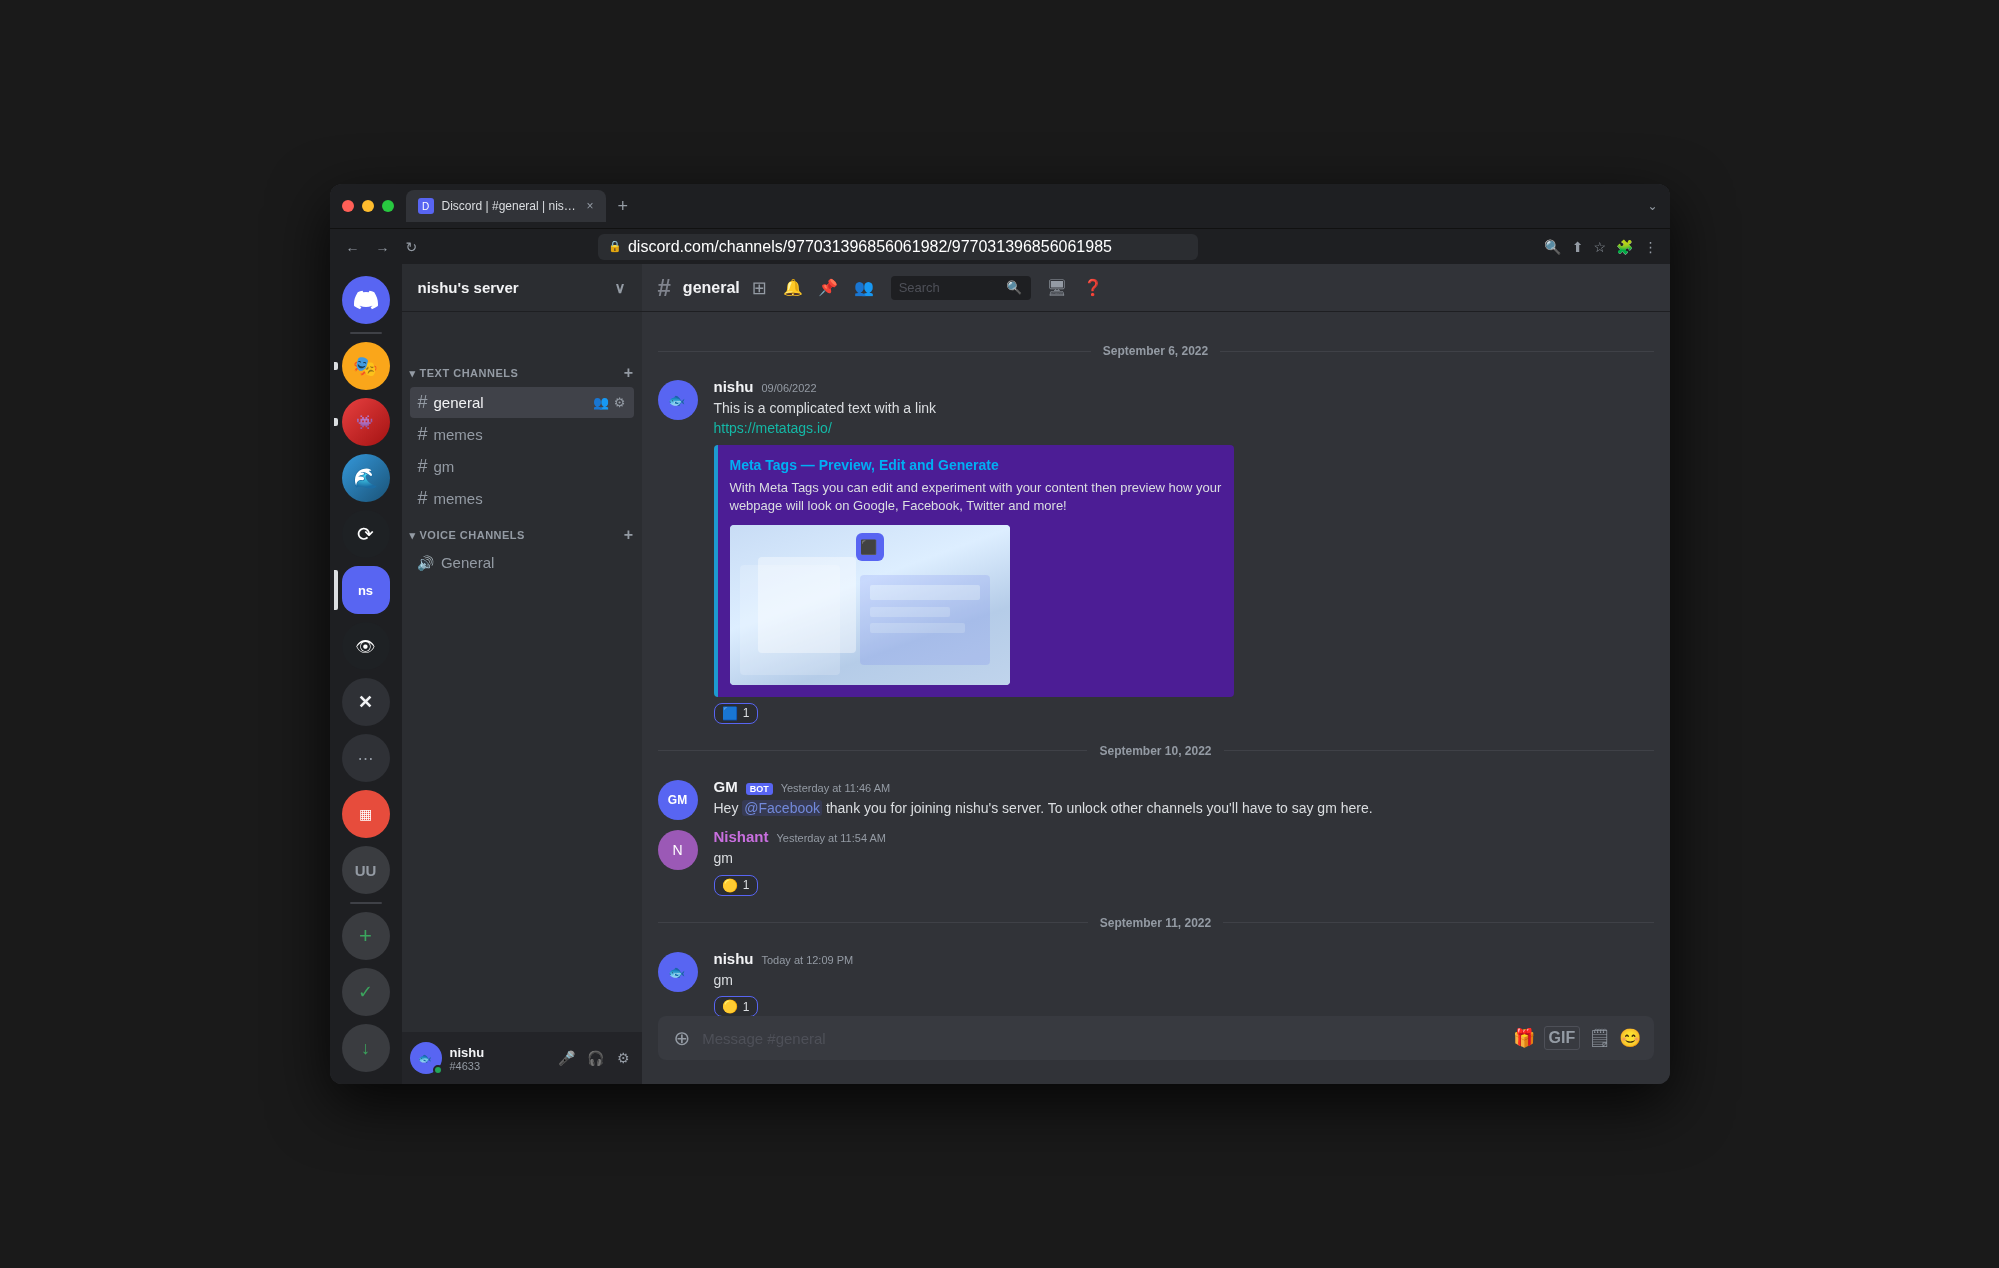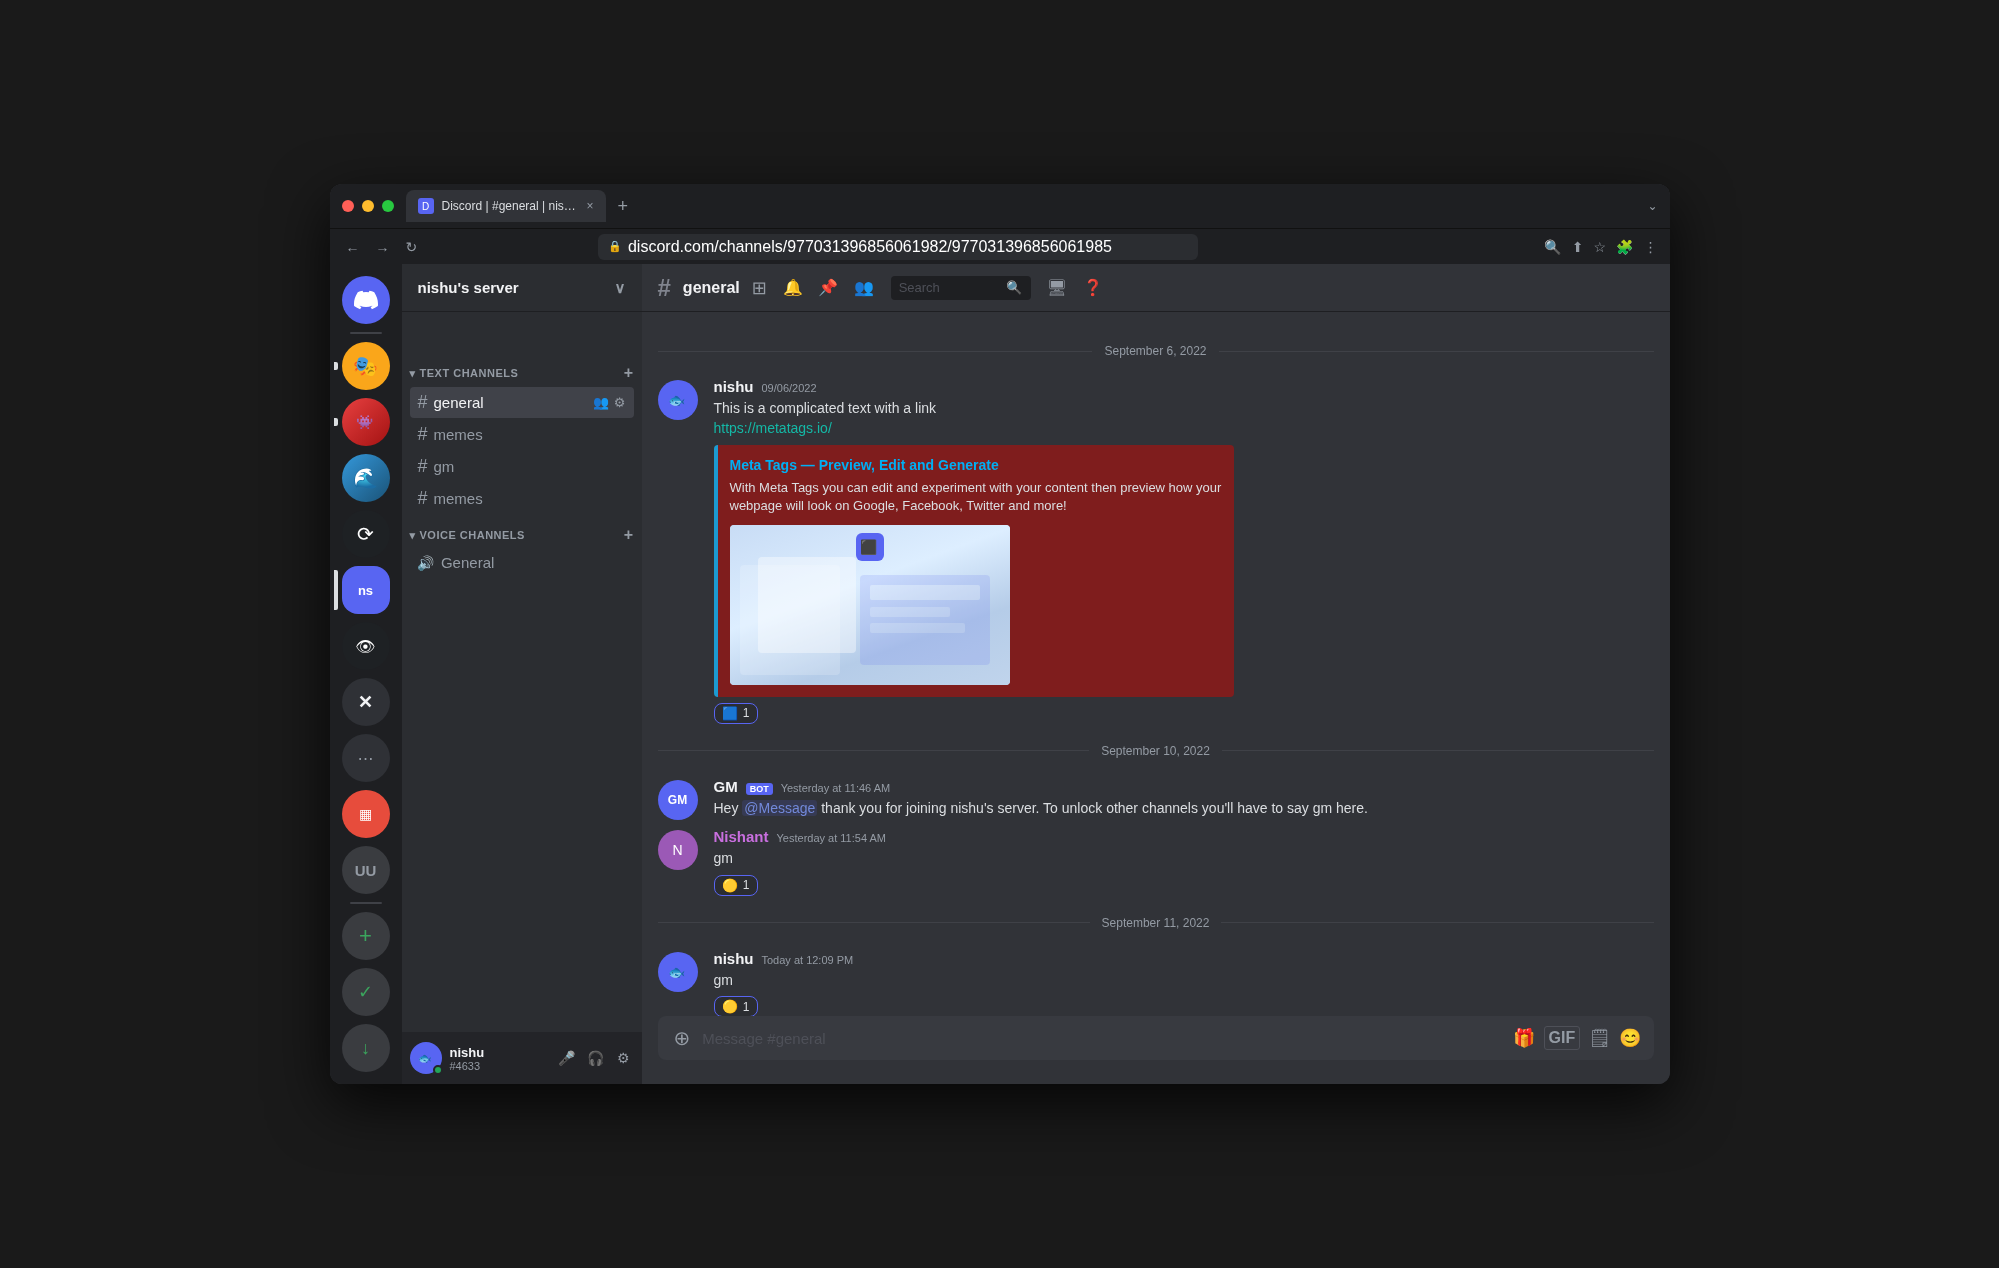--- a/index.html
+++ b/index.html
@@ -335,21 +335,21 @@
       padding: 16px 0;
       background: #313338;
     }
     .date-divider {
       display: flex;
       align-items: center;
       padding: 8px 16px;
       margin: 8px 0;
     }
     .date-line { flex: 1; height: 1px; background: #3f4147; }
-    .date-text { font-size: 12px; color: #949ba4; padding: 0 12px; white-space: nowrap; }
+    .date-text { font-size: 12px; color: #949ba4; padding: 0 12px; white-space: nowrap; font-weight: bold; }
     .message-group {
       display: flex;
       padding: 4px 16px;
       gap: 16px;
       position: relative;
     }
     .msg-avatar {
       width: 40px;
       height: 40px;
       border-radius: 50%;
@@ -361,21 +361,21 @@
       color: white;
       margin-top: 2px;
     }
     .msg-content { flex: 1; min-width: 0; }
     .msg-header { display: flex; align-items: baseline; gap: 8px; margin-bottom: 4px; }
     .msg-author { font-size: 15px; font-weight: 600; color: #f2f3f5; cursor: pointer; }
     .msg-timestamp { font-size: 11px; color: #949ba4; }
     .msg-text { font-size: 14px; color: #dbdee1; line-height: 1.4; }
     .msg-link { color: #14b8a6; text-decoration: none; font-size: 14px; }
     .embed {
-      background: #7f1d1d;
+      background: #4c1d95;
       border-left: 4px solid #1d9bd1;
       border-radius: 4px;
       padding: 12px;
       margin-top: 8px;
       max-width: 520px;
     }
     .embed-title { font-size: 14px; font-weight: 700; color: #00aff4; margin-bottom: 6px; }
     .embed-desc { font-size: 13px; color: #dbdee1; line-height: 1.4; }
     .embed-image {
       width: 280px;
@@ -689,21 +689,21 @@
 
         <div class="message-group">
           <div class="msg-avatar" style="background:#5865f2;font-size:12px;font-weight:700;">GM</div>
           <div class="msg-content">
             <div class="msg-header">
               <span class="msg-author">GM</span>
               <span class="bot-badge">BOT</span>
               <span class="msg-timestamp">Yesterday at 11:46 AM</span>
             </div>
             <div class="msg-text">
-              Hey <span class="mention">@Message</span> thank you for joining nishu's server. To unlock other channels you'll have to say gm here.
+              Hey <span class="mention">@Facebook</span> thank you for joining nishu's server. To unlock other channels you'll have to say gm here.
             </div>
           </div>
 
         </div>
 
         <div class="message-group">
           <div class="msg-avatar" style="background:#9b59b6;">N</div>
           <div class="msg-content">
             <div class="msg-header">
               <span class="msg-author" style="color:#c96fdf;">Nishant</span>

